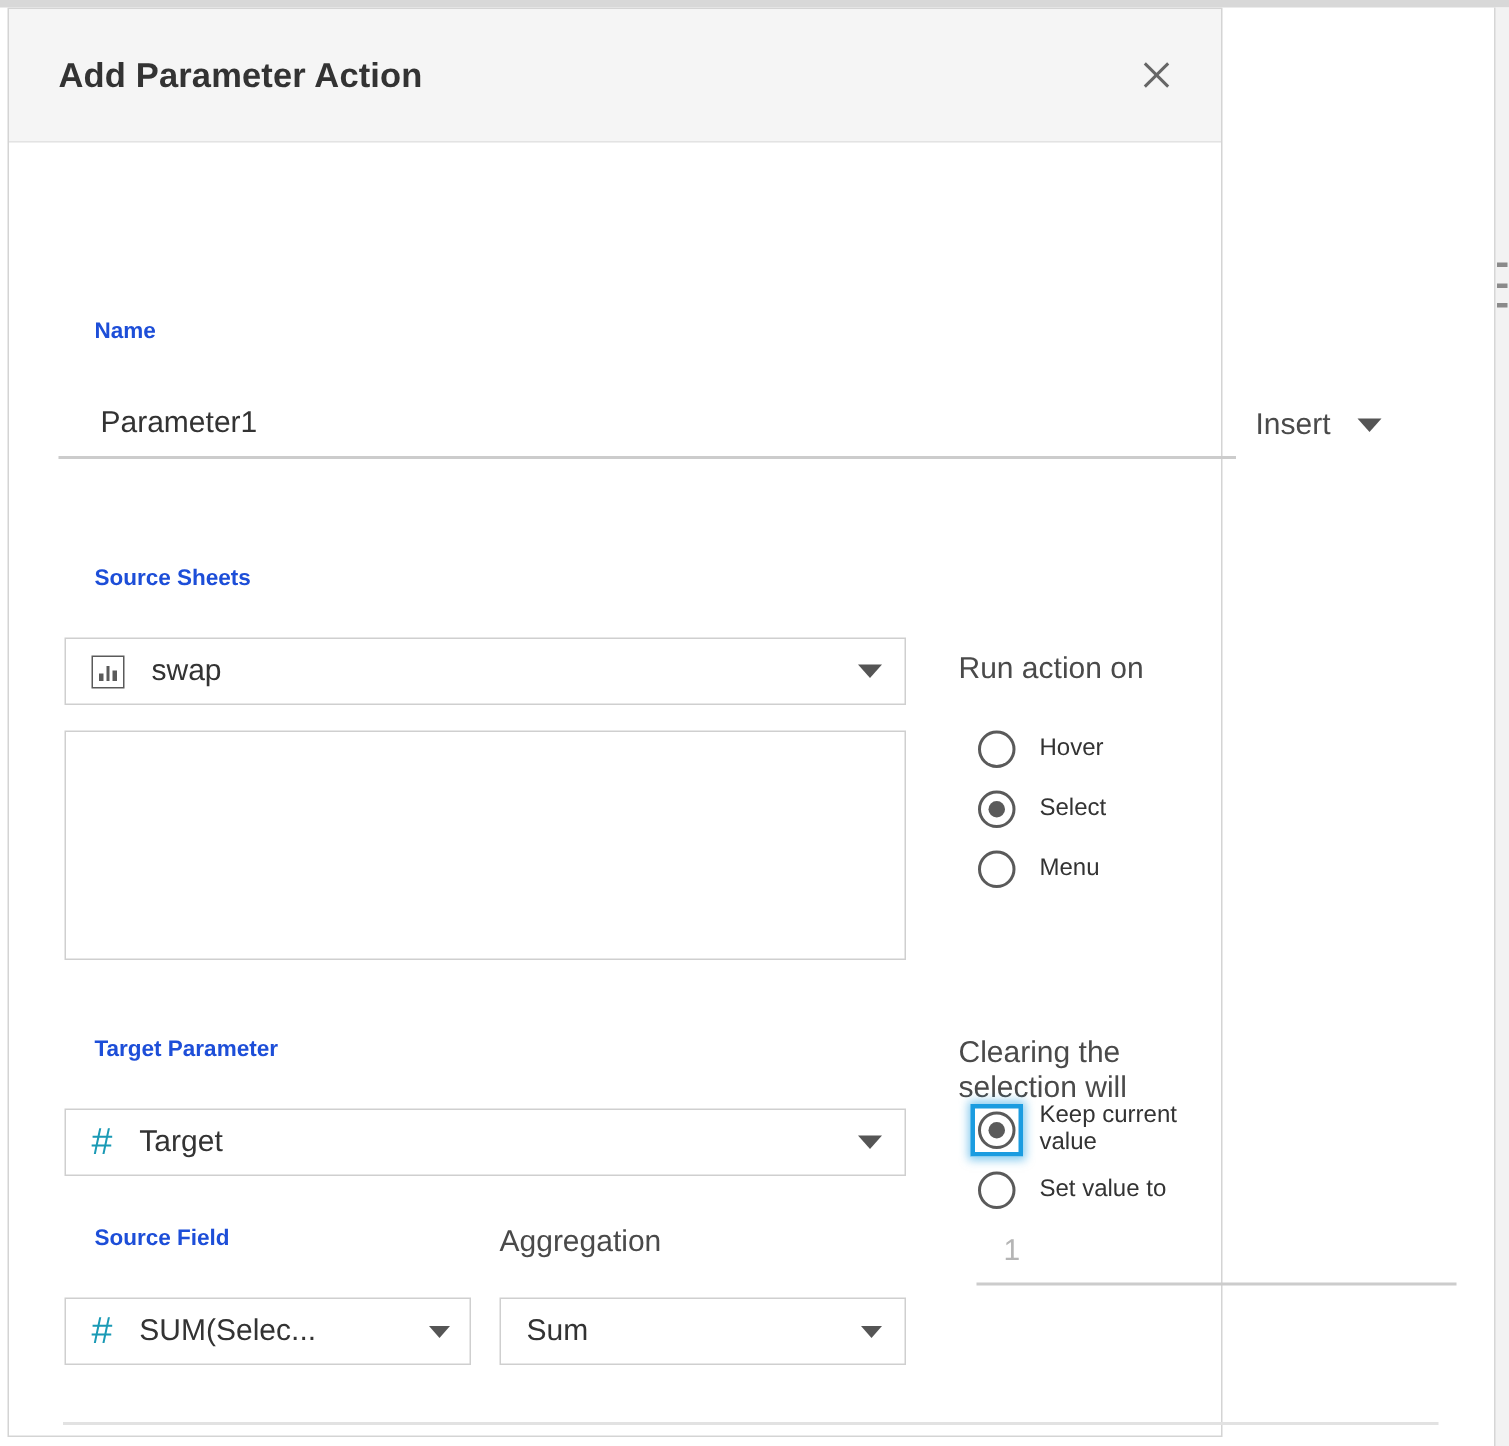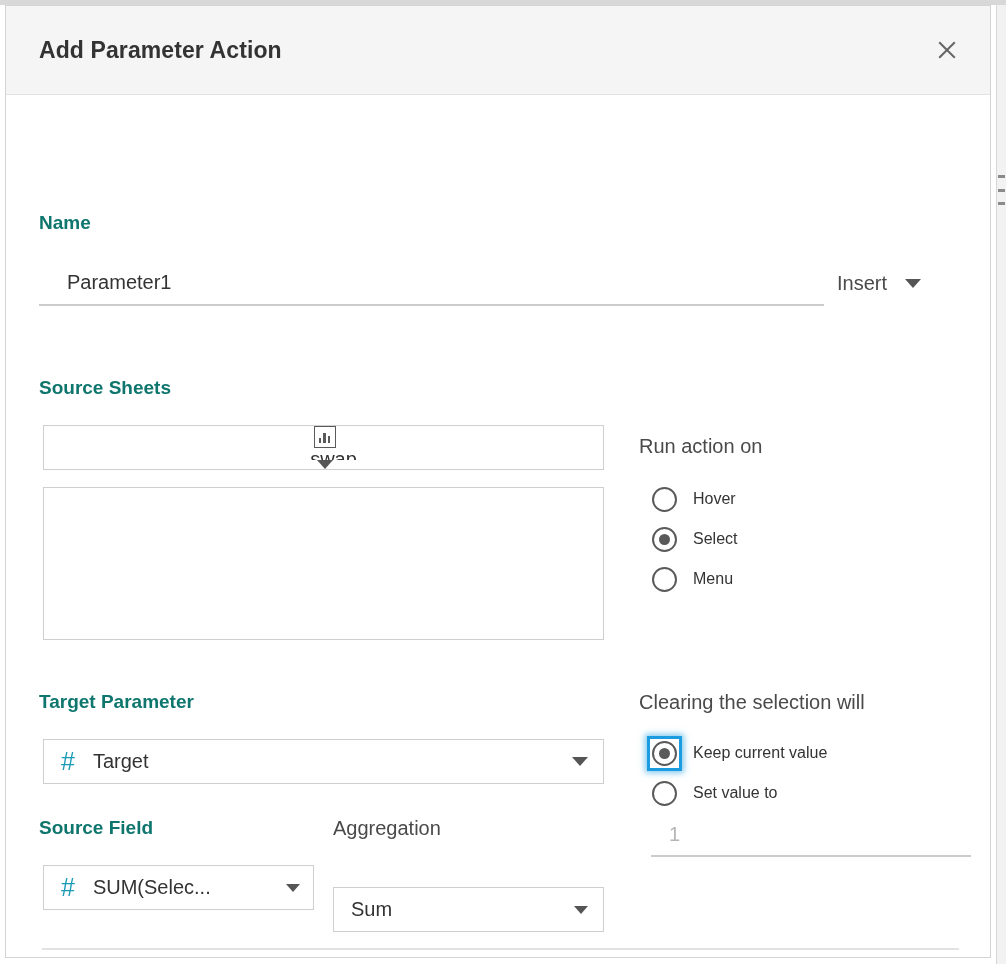--- a/index.html
+++ b/index.html
@@ -51,21 +51,21 @@
     display: block;
     height: 3px;
     background: #8a8a8a;
   }
 
   
   .dialog {
     position: absolute;
     left: 5px;
     top: 5px;
-    width: 986px;
+    width: 810px;
     height: 953px;
     background: #ffffff;
     border: 1px solid #d4d4d4;
     box-sizing: border-box;
   }
 
   .titlebar {
     height: 89px;
     background: #f5f5f5;
     border-bottom: 1px solid #e3e3e3;
@@ -96,23 +96,24 @@
   .close-btn:before { transform: rotate(45deg); }
   .close-btn:after  { transform: rotate(-45deg); }
 
   .body-area {
     position: relative;
     padding: 0;
     height: 863px;
   }
 
   .section-label {
-    font-size: 19px;
+    font-size: 15px;
     font-weight: 700;
-    color: #0f766e;
+    color: #1d4ed8;
+    margin-left: 24px;
   }
   .plain-label {
     font-size: 20px;
     font-weight: 400;
     color: #4a4a4a;
   }
 
   
   .name-label { position: absolute; left: 33px; top: 117px; }
   .name-row {
@@ -160,21 +161,21 @@
   .srcsheets-label { position: absolute; left: 33px; top: 282px; }
   .dropdown {
     position: absolute;
     box-sizing: border-box;
     border: 1px solid #cfcfcf;
     background: #ffffff;
     display: flex;
     align-items: center;
     cursor: pointer;
   }
-  .dd-sheets { left: 37px; top: 330px; width: 561px; height: 45px; padding: 0 15px 0 17px; flex-direction: column; }
+  .dd-sheets { left: 37px; top: 330px; width: 561px; height: 45px; padding: 0 15px 0 17px; }
   .dd-label {
     font-size: 20px;
     color: #333333;
     flex: 1;
     white-space: nowrap;
     overflow: hidden;
   }
   .dd-label.with-icon { margin-left: 18px; }
 
   
@@ -269,21 +270,21 @@
   }
 
   
   .targetparam-label { position: absolute; left: 33px; top: 596px; }
   .dd-target { left: 37px; top: 644px; width: 561px; height: 45px; padding: 0 15px 0 17px; }
 
   
   .srcfield-label { position: absolute; left: 33px; top: 722px; }
   .agg-label { position: absolute; left: 327px; top: 722px; }
   .dd-srcfield { left: 37px; top: 770px; width: 271px; height: 45px; padding: 0 13px 0 17px; }
-  .dd-agg { left: 327px; top: 792px; width: 271px; height: 45px; padding: 0 15px 0 17px; }
+  .dd-agg { left: 327px; top: 770px; width: 271px; height: 45px; padding: 0 15px 0 17px; }
 
   
   .divider {
     position: absolute;
     left: 36px; top: 853px;
     width: 917px; height: 2px;
     background: #e2e2e2;
   }
 </style>
 </head>

